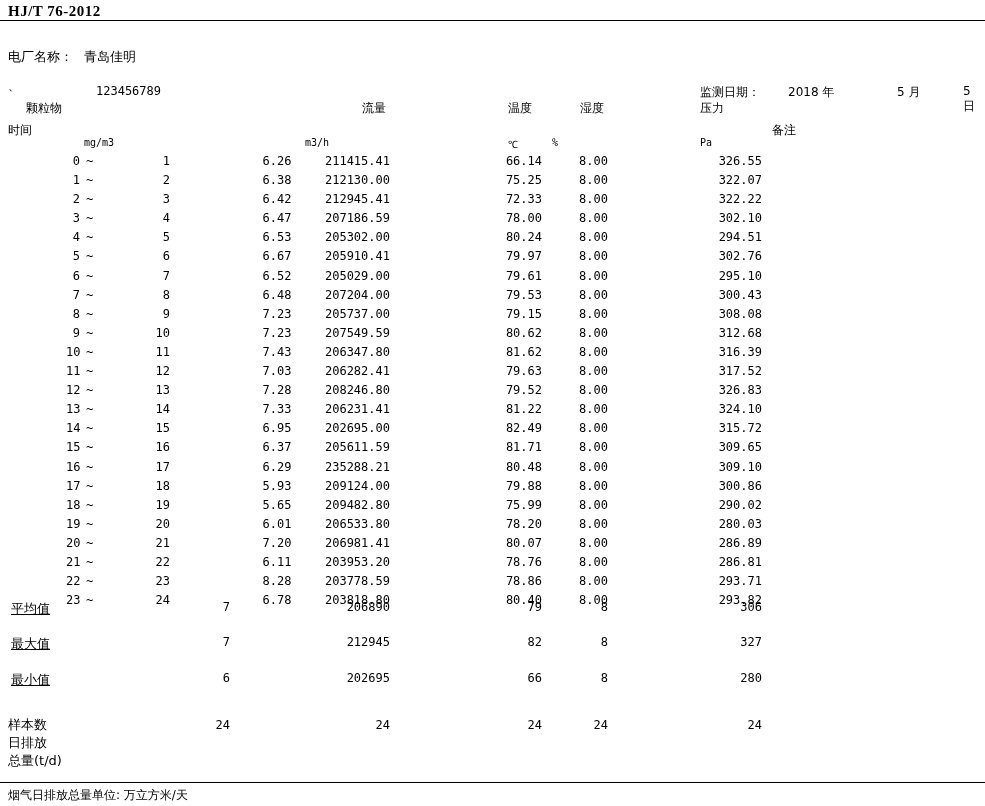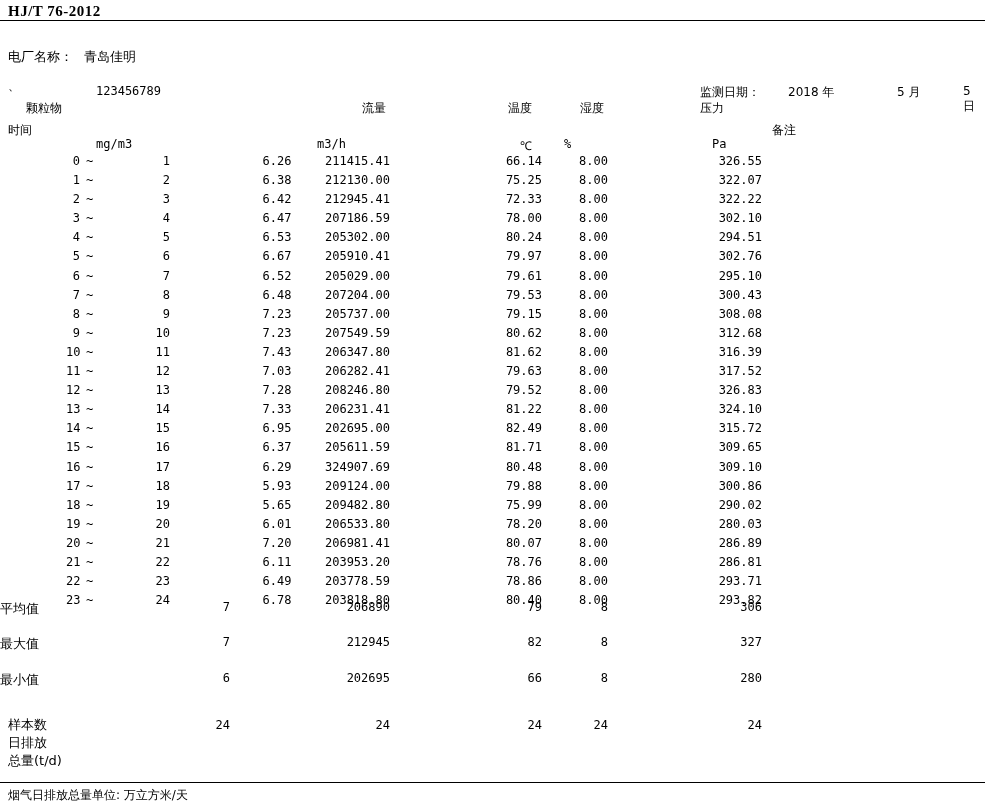--- a/index.html
+++ b/index.html
@@ -114,22 +114,21 @@
   .hdr-flow        { left: 362px; top: 100px; }
   .hdr-temp        { left: 508px; top: 100px; }
   .hdr-humid       { left: 552px; top: 100px; margin-left: 28px; }
   .hdr-pressure    { left: 700px; top: 100px; }
   .hdr-time        { left: 8px;   top: 122px; text-align: center; }
   .hdr-remark      { left: 772px; top: 122px; text-align: right; }
 
   .unit {
     position: absolute;
     font-family: "DejaVu Sans Mono", monospace;
-    font-size: 12px;
-    margin-left: 12px;
+    font-size: 10px;
   }
   .unit-mg   { left: 84px;  top: 137px; }
   .unit-m3h  { left: 305px; top: 137px; }
   .unit-c    { left: 508px; top: 137px; }
   .unit-pct  { left: 552px; top: 137px; }
   .unit-pa   { left: 700px; top: 137px; }
 
   .rows {
     position: absolute;
     left: 0px;
@@ -159,21 +158,21 @@
     position: absolute;
     left: 0px;
     top: 600px;
     width: 985px;
   }
   .srow {
     position: relative;
     height: 35.4px;
     font-size: 13px;
   }
-  .s-label { position: absolute; left: 0;  top: 0px; }
+  .s-label { position: absolute; left: 11px;  top: 0px; text-decoration: underline; }
   .s-part  { position: absolute; left: 196px; width: 34px; text-align: right; font-family: "DejaVu Sans Mono", monospace; font-size: 12px; }
   .s-flow  { position: absolute; left: 318px; width: 72px; text-align: right; font-family: "DejaVu Sans Mono", monospace; font-size: 12px; }
   .s-temp  { position: absolute; left: 498px; width: 44px; text-align: right; font-family: "DejaVu Sans Mono", monospace; font-size: 12px; }
   .s-hum   { position: absolute; left: 572px; width: 36px; text-align: right; font-family: "DejaVu Sans Mono", monospace; font-size: 12px; }
   .s-pres  { position: absolute; left: 718px; width: 44px; text-align: right; font-family: "DejaVu Sans Mono", monospace; font-size: 12px; }
 
   .samples-label { position: absolute; left: 8px; top: 716px; font-size: 13px; }
   .samples-part  { position: absolute; left: 196px; top: 718px; width: 34px; text-align: right; font-family: "DejaVu Sans Mono", monospace; font-size: 12px; }
   .samples-flow  { position: absolute; left: 318px; top: 718px; width: 72px; text-align: right; font-family: "DejaVu Sans Mono", monospace; font-size: 12px; }
   .samples-temp  { position: absolute; left: 498px; top: 718px; width: 44px; text-align: right; font-family: "DejaVu Sans Mono", monospace; font-size: 12px; }
@@ -383,21 +382,21 @@
         <span class="cell c-flow">205611.59</span>
         <span class="cell c-temp">81.71</span>
         <span class="cell c-hum">8.00</span>
         <span class="cell c-pres">309.65</span>
       </div>
       <div class="row">
         <span class="cell c-h1">16</span>
         <span class="cell c-tilde">~</span>
         <span class="cell c-h2">17</span>
         <span class="cell c-part">6.29</span>
-        <span class="cell c-flow">324907.69</span>
+        <span class="cell c-flow">235288.21</span>
         <span class="cell c-temp">80.48</span>
         <span class="cell c-hum">8.00</span>
         <span class="cell c-pres">309.10</span>
       </div>
       <div class="row">
         <span class="cell c-h1">17</span>
         <span class="cell c-tilde">~</span>
         <span class="cell c-h2">18</span>
         <span class="cell c-part">5.93</span>
         <span class="cell c-flow">209124.00</span>
@@ -442,21 +441,21 @@
         <span class="cell c-part">6.11</span>
         <span class="cell c-flow">203953.20</span>
         <span class="cell c-temp">78.76</span>
         <span class="cell c-hum">8.00</span>
         <span class="cell c-pres">286.81</span>
       </div>
       <div class="row">
         <span class="cell c-h1">22</span>
         <span class="cell c-tilde">~</span>
         <span class="cell c-h2">23</span>
-        <span class="cell c-part">6.49</span>
+        <span class="cell c-part">8.28</span>
         <span class="cell c-flow">203778.59</span>
         <span class="cell c-temp">78.86</span>
         <span class="cell c-hum">8.00</span>
         <span class="cell c-pres">293.71</span>
       </div>
       <div class="row">
         <span class="cell c-h1">23</span>
         <span class="cell c-tilde">~</span>
         <span class="cell c-h2">24</span>
         <span class="cell c-part">6.78</span>

